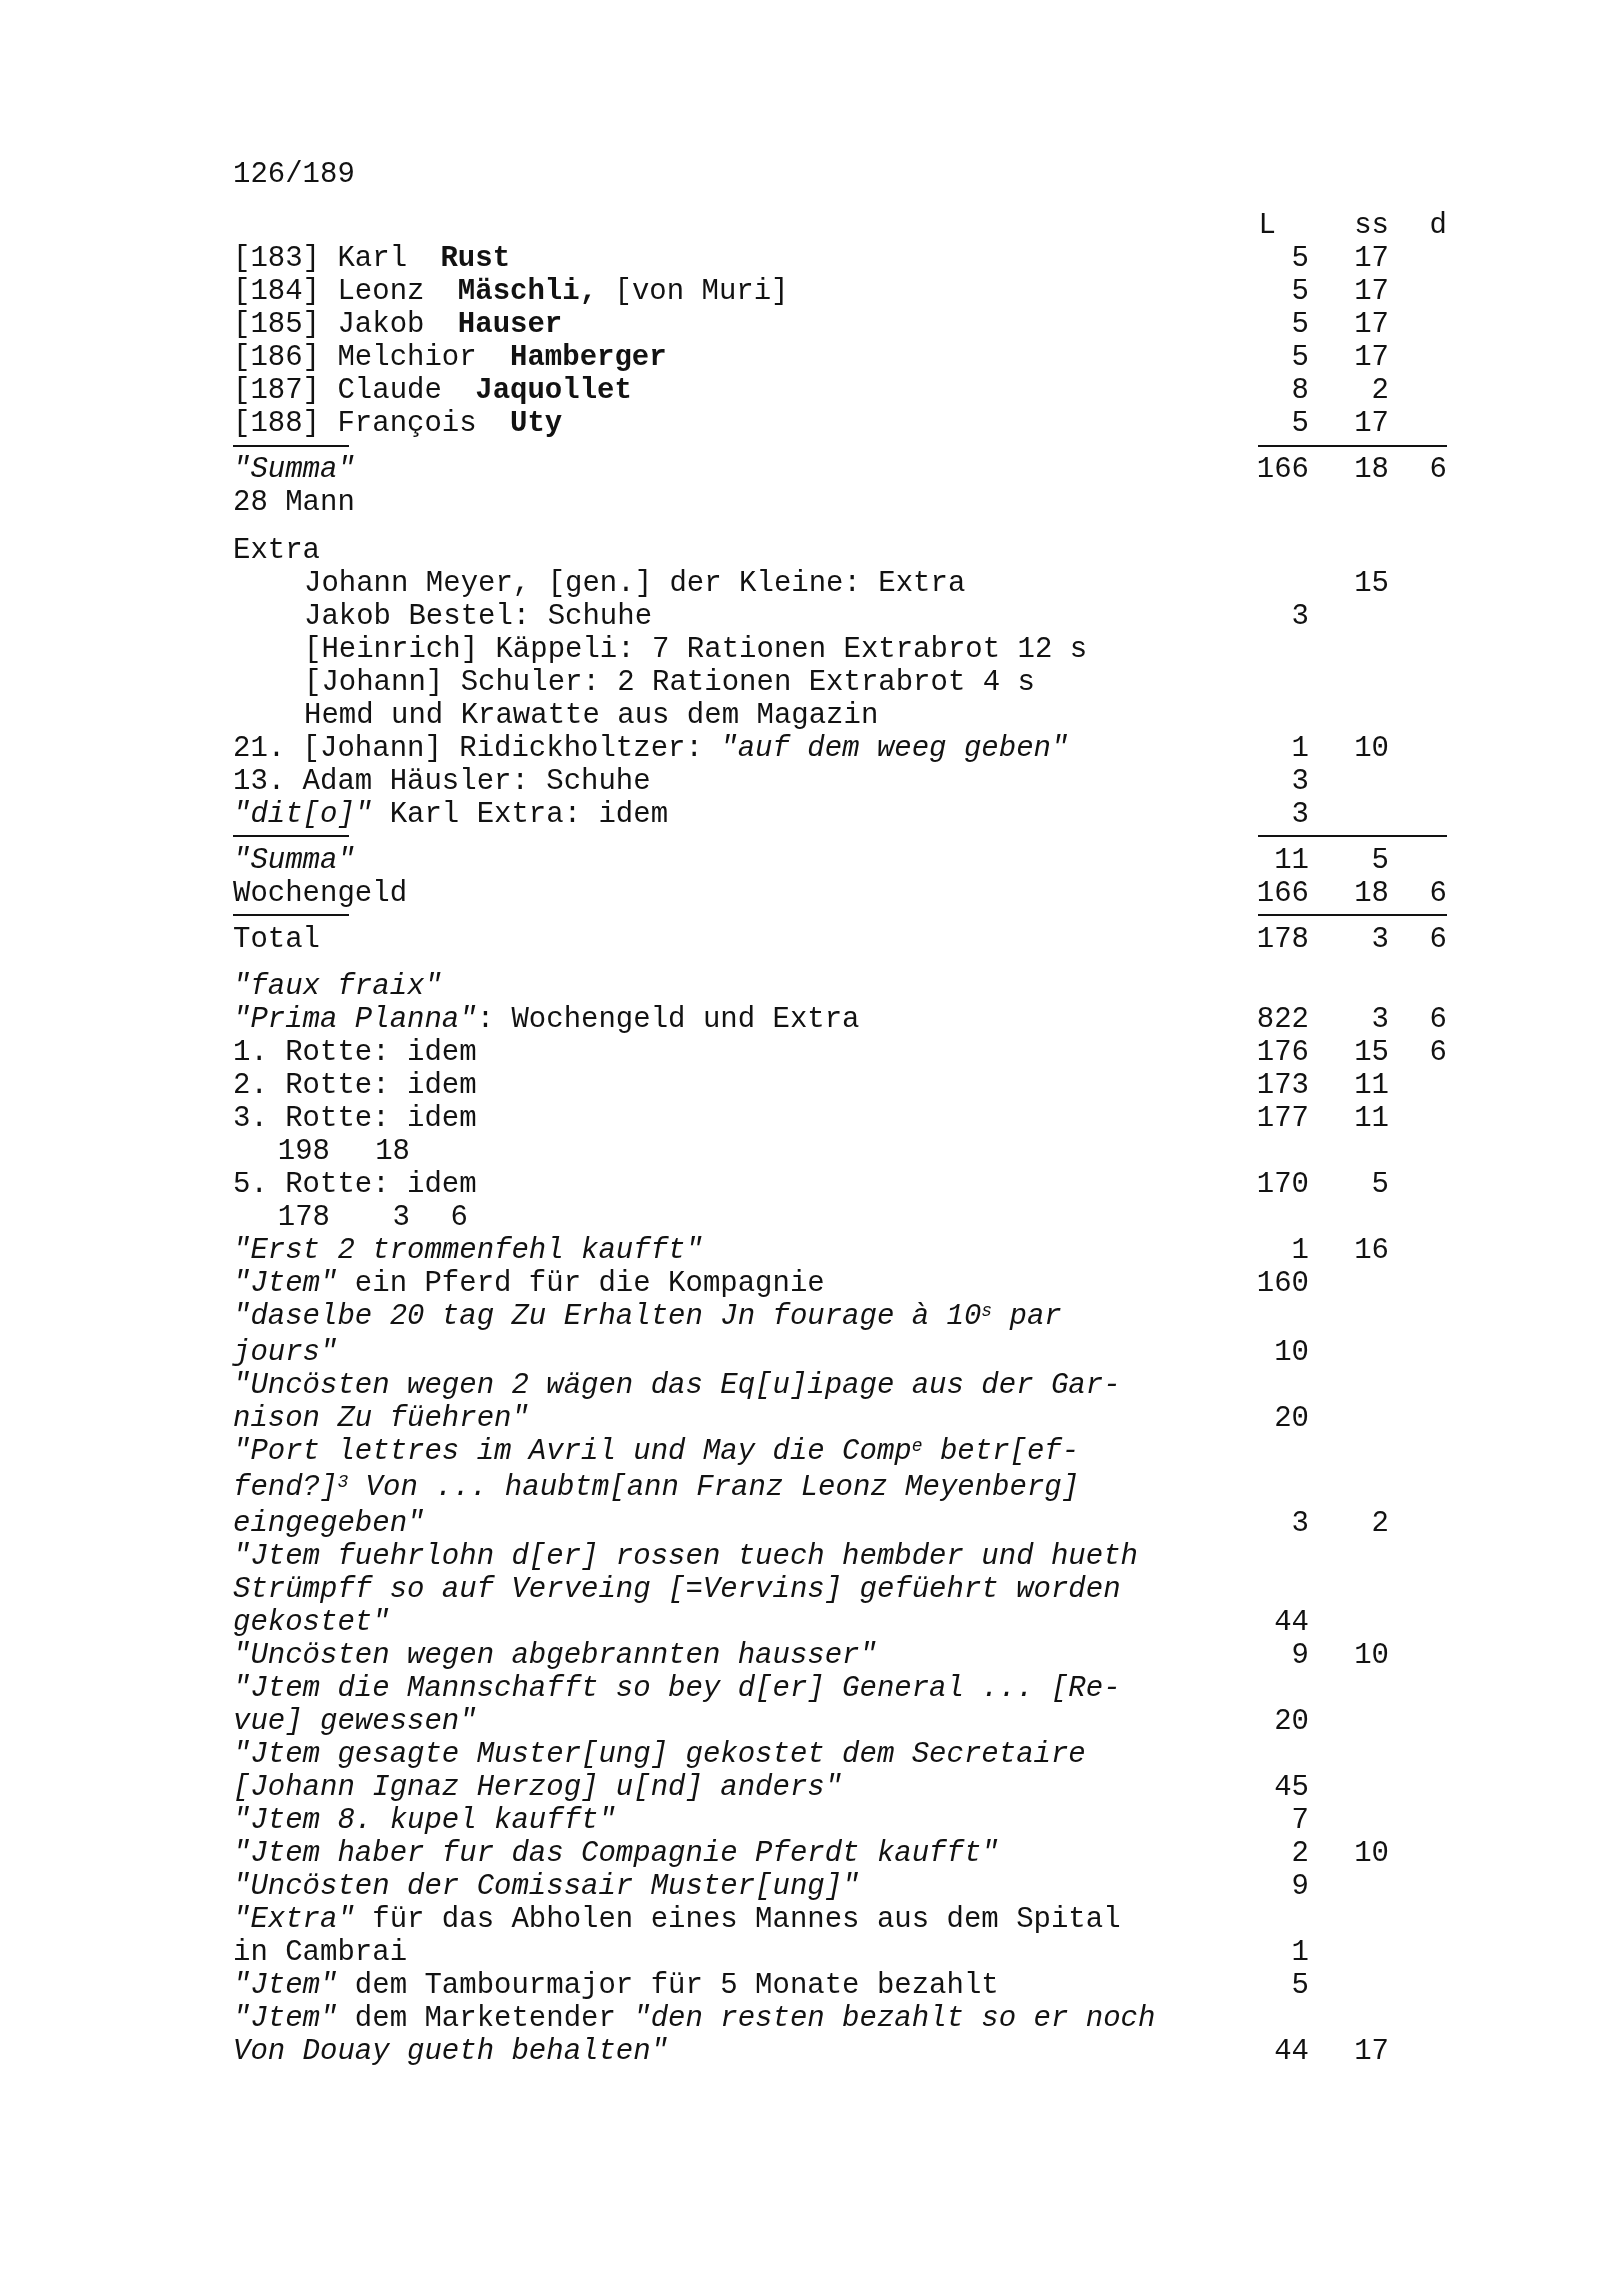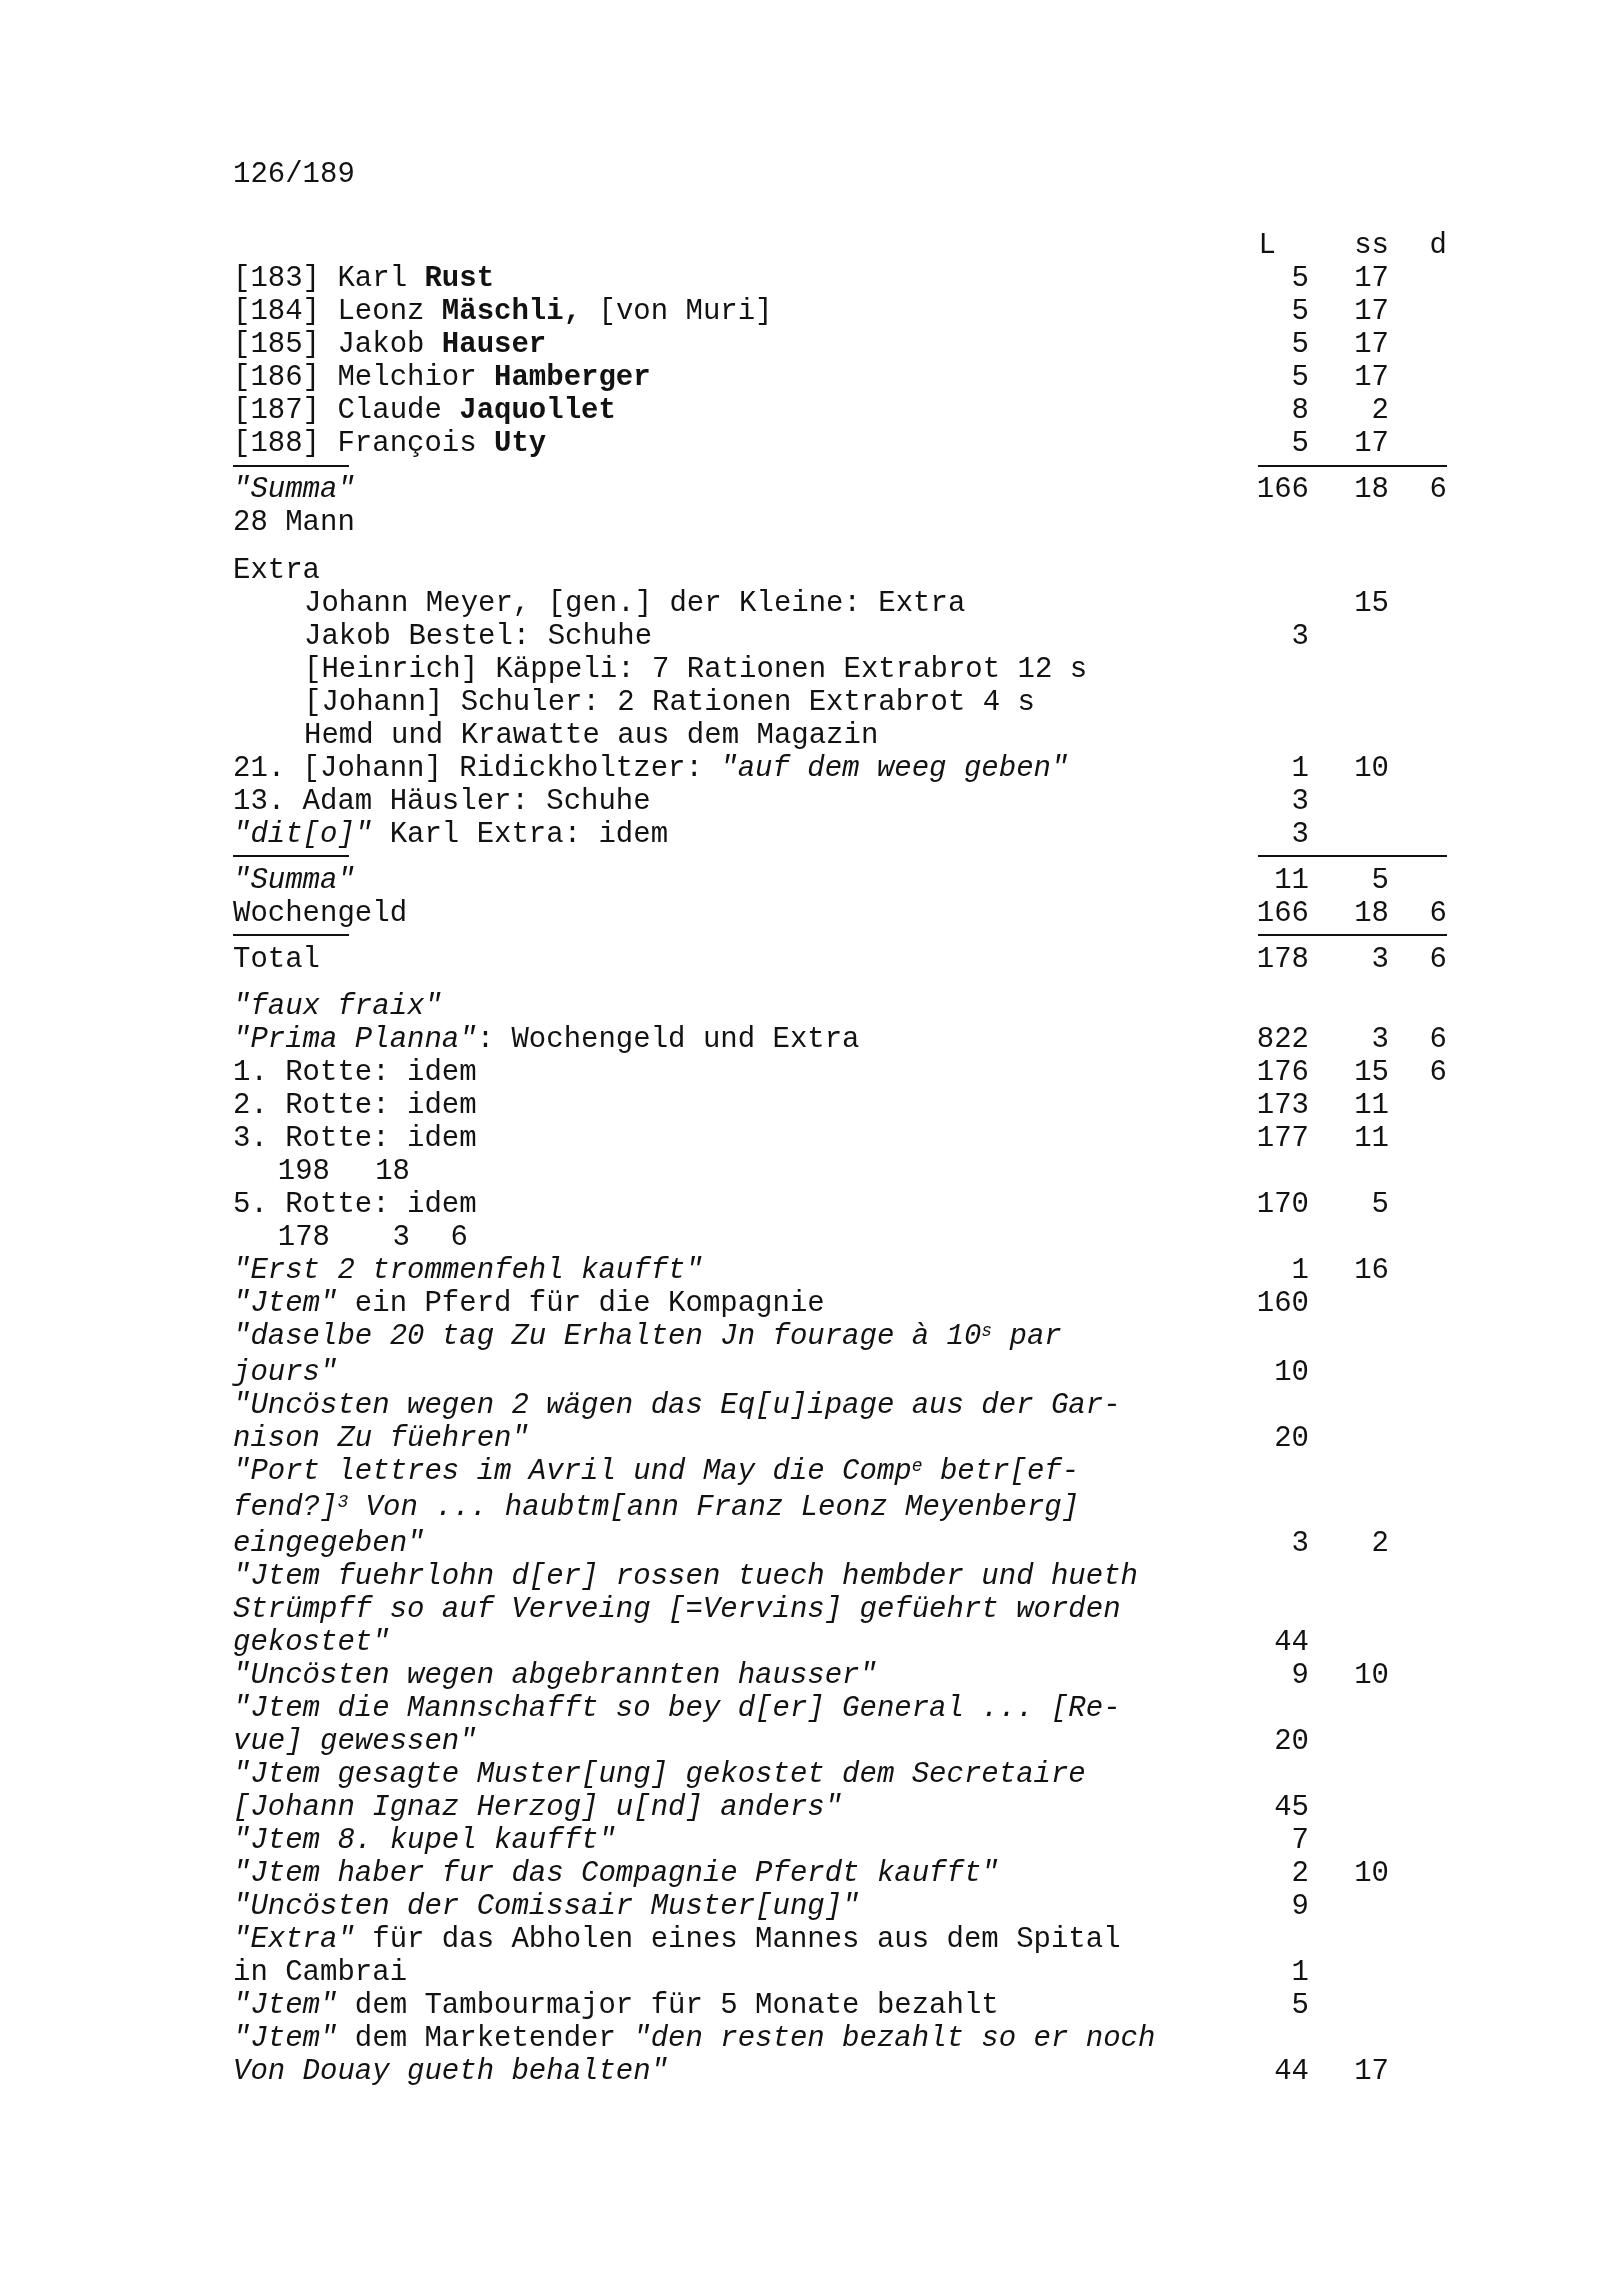--- a/index.html
+++ b/index.html
@@ -3,31 +3,31 @@
 <meta charset="utf-8">
 <style>
   html,body{margin:0;padding:0;}
   body{
     width:1622px;height:2295px;background:#ffffff;overflow:hidden;
     font-family:"Liberation Mono","DejaVu Sans Mono",monospace;
     font-size:29px;line-height:33px;color:#121212;
   }
   *,*::before,*::after{box-sizing:border-box;}
   .page{padding:158px 175px 0 233px;}
-  .pagenum{height:33px;margin-bottom:38px;white-space:pre;}
+  .pagenum{height:33px;margin-bottom:18px;white-space:pre;}
   .row{display:flex;align-items:baseline;}
   .desc{flex:1 1 auto;white-space:pre;min-width:0;}
   .desc.ind{padding-left:71px;}
   .amt{flex:0 0 auto;text-align:right;white-space:pre;}
   .amt-l{width:97px;}
   .amt-ss{width:80px;}
   .amt-d{width:58px;}
   .header .amt-l{padding-right:33px;}
   .seg{}
-  .b{font-weight:bold;}
+  .b{font-weight:bold;margin-left:16px;}
   .i{font-style:italic;}
   .sup{font-size:0.62em;position:relative;top:-0.45em;}
   .blank{height:14.6px;}
   .rule-row{height:13px;display:flex;justify-content:space-between;align-items:flex-start;}
   .rule-left{width:116px;border-top:2.4px solid #121212;margin-top:4.9px;}
   .rule-right{width:189px;border-top:2.4px solid #121212;margin-top:4.9px;}
 </style>
 </head>
 <body>
 

